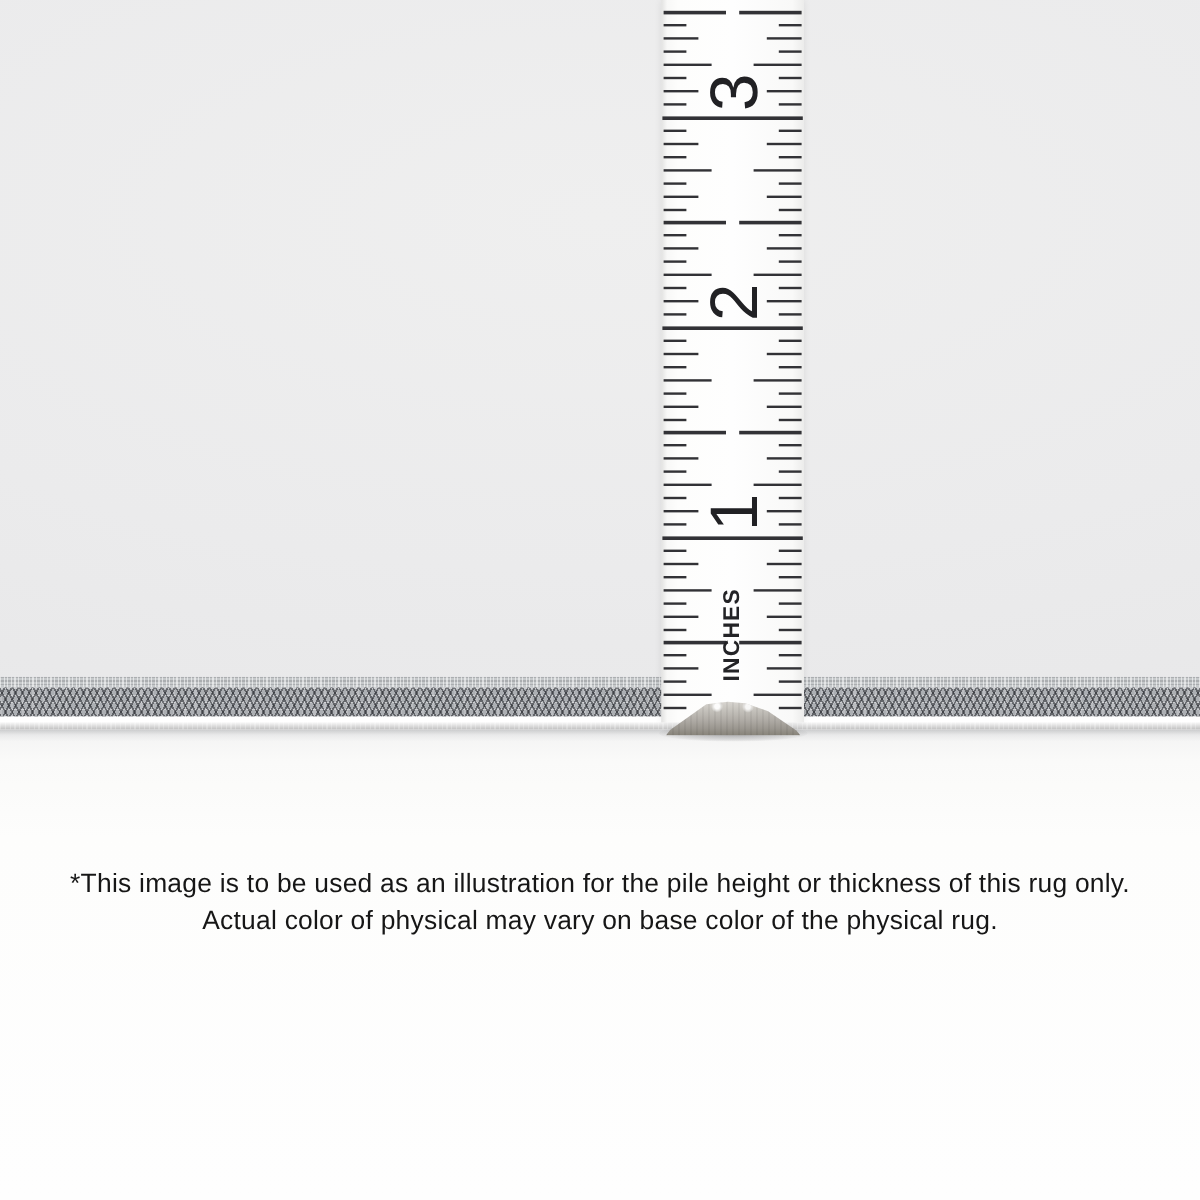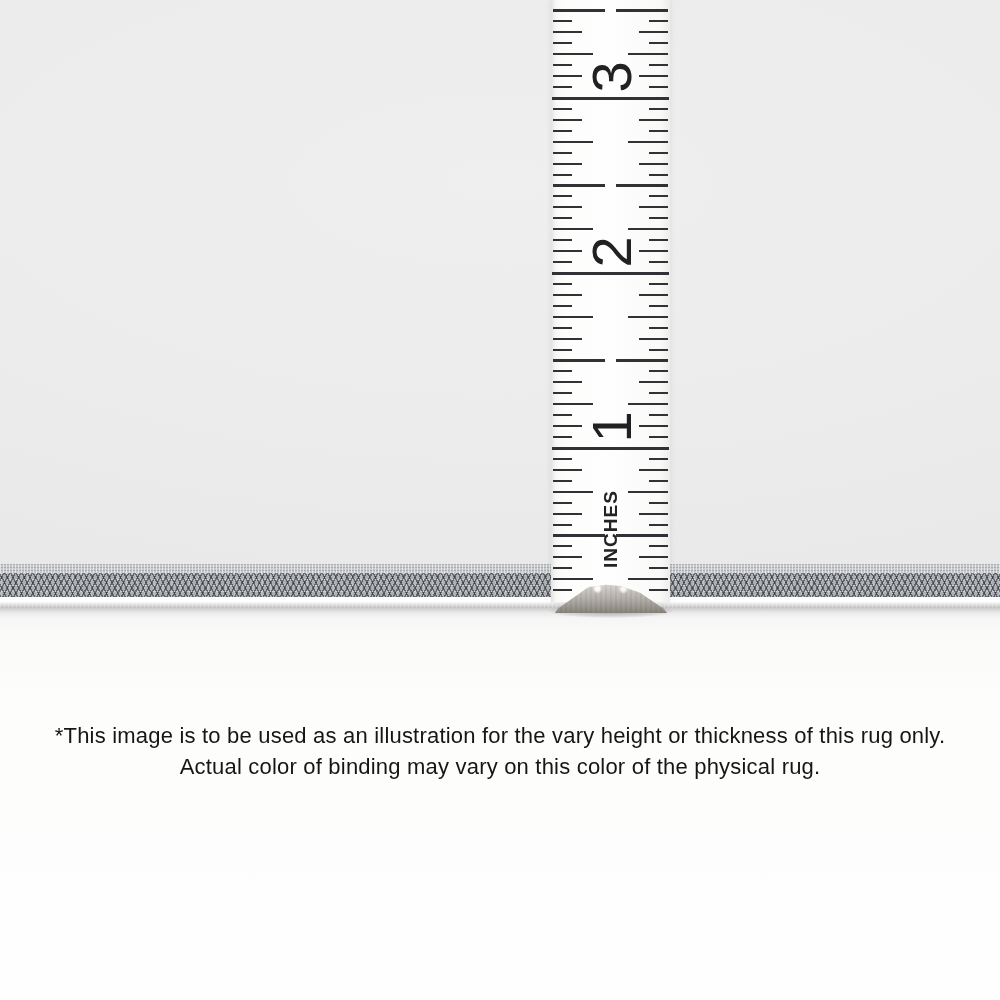--- a/index.html
+++ b/index.html
@@ -225,17 +225,17 @@
       </div>
     <div class="num num-3">3</div>
     <div class="num num-2">2</div>
     <div class="num num-1">1</div>
     <div class="inches-label">INCHES</div>
   </div>
 
   <div class="metal-tab"></div>
 
   <div class="disclaimer">
-    <div>*This image is to be used as an illustration for the vary height or thickness of this rug only.</div>
-    <div>Actual color of binding may vary on this color of the physical rug.</div>
+    <div>*This image is to be used as an illustration for the pile height or thickness of this rug only.</div>
+    <div>Actual color of physical may vary on base color of the physical rug.</div>
   </div>
 
 </div>
 
 </body></html>

